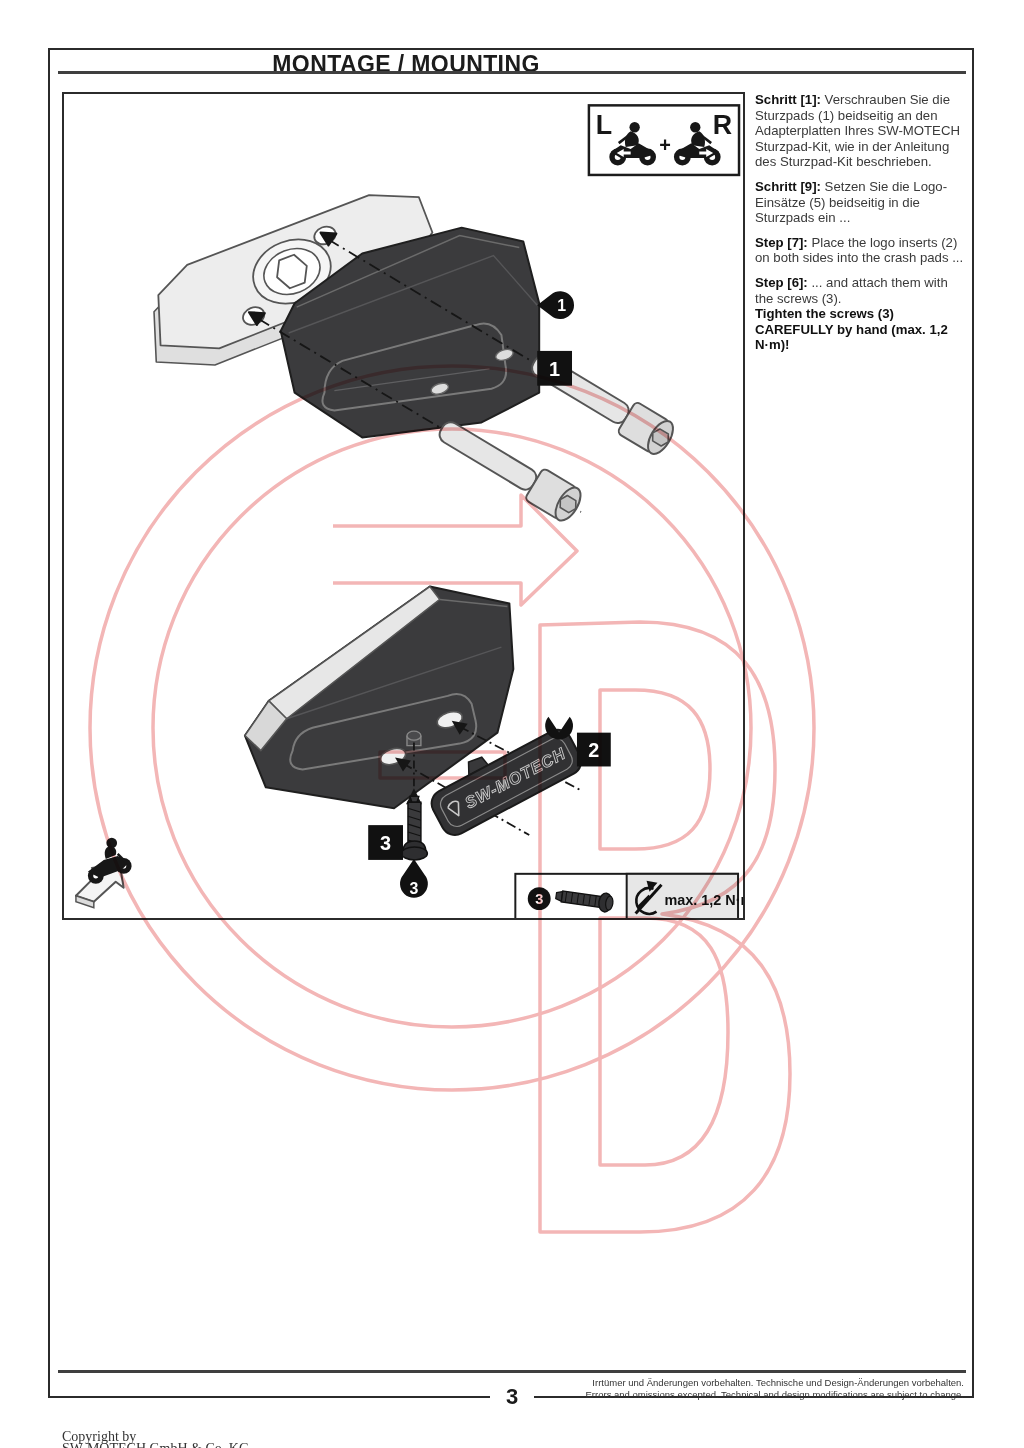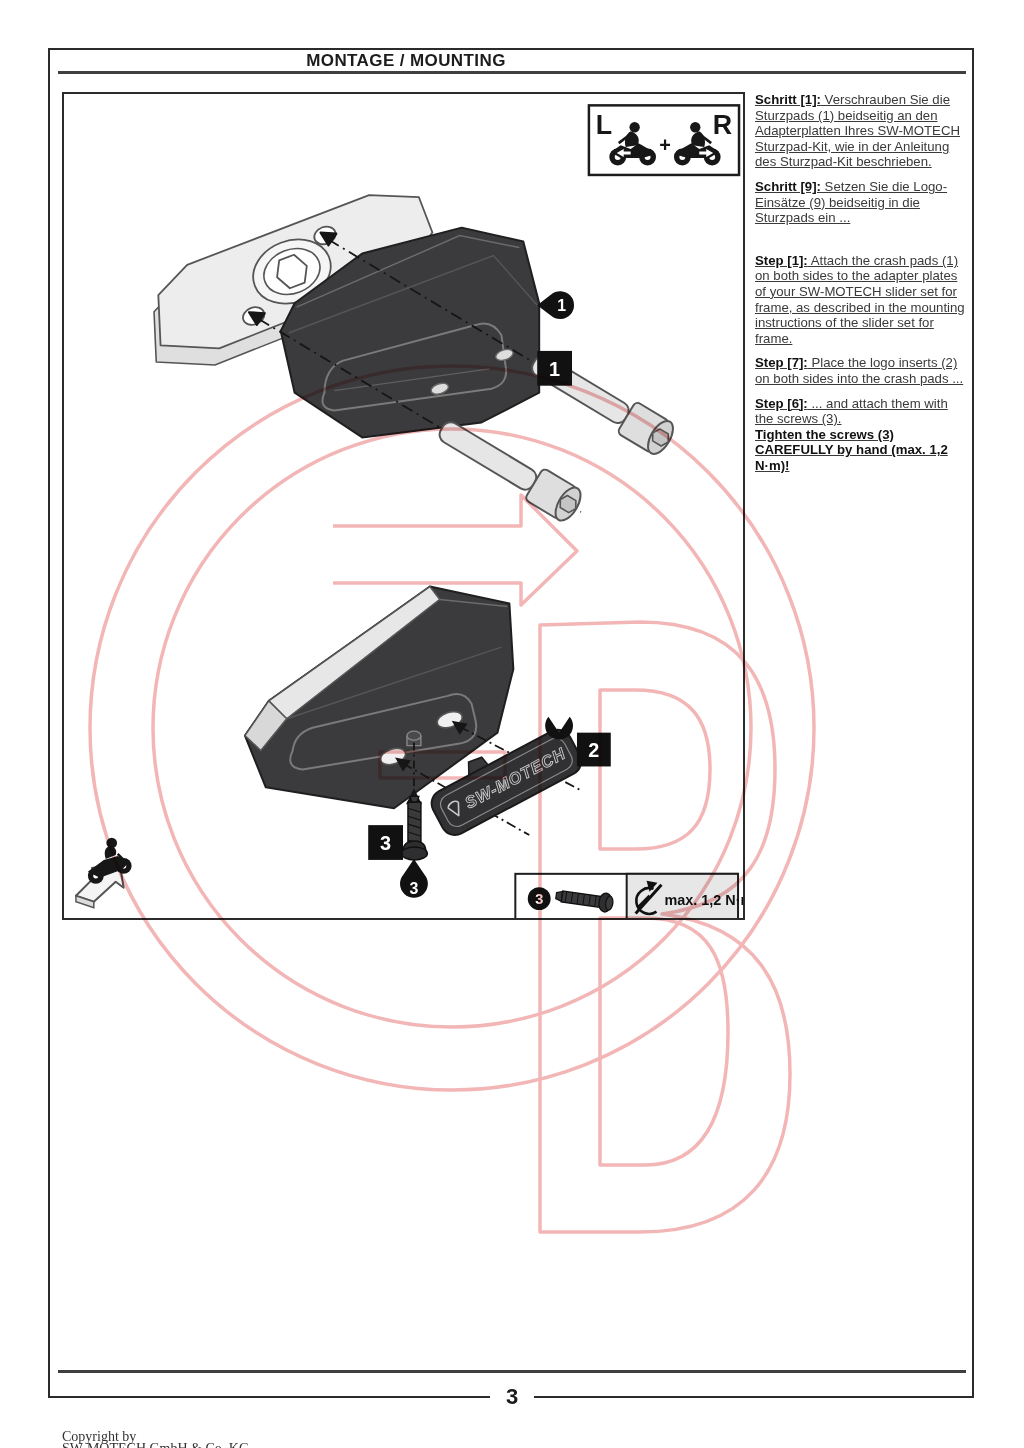--- a/index.html
+++ b/index.html
@@ -1,28 +1,28 @@
 <!DOCTYPE html>
 <html><head>
 <meta charset="utf-8">
 <style>
   html,body{margin:0;padding:0;background:#fff;}
   .canvas{position:relative;width:1024px;height:1448px;background:#fff;overflow:hidden;
           font-family:"Liberation Sans",sans-serif;color:#1a1a1a;}
   .page-border{position:absolute;left:48px;top:48px;width:926px;height:1350px;
                border:2px solid #2b2b2b;box-sizing:border-box;}
   .doc-title{position:absolute;left:0;top:51px;width:812px;text-align:center;
-             font-size:17px;font-weight:bold;letter-spacing:.4px;color:#1c1c1c;}
+             font-size:23px;font-weight:bold;letter-spacing:.4px;color:#1c1c1c;}
   .title-rule{position:absolute;left:58px;top:71px;width:908px;height:3px;background:#3f3f3f;}
   .diagram-frame{position:absolute;left:62px;top:92px;width:683px;height:828px;
                  border:2px solid #2b2b2b;box-sizing:border-box;background:#fff;}
   .diagram-svg{position:absolute;left:0;top:0;width:100%;height:100%;}
   svg text{font-family:"Liberation Sans",sans-serif;}
   .instr{position:absolute;left:755px;top:92px;width:214px;font-size:13.2px;
-         line-height:15.6px;color:#3a3a3a;text-decoration:underline;}
+         line-height:15.6px;color:#3a3a3a;}
   .instr p{margin:0 0 9px 0;}
   .instr p.gap{margin-top:27px;}
   .instr b{color:#111;}
   .instr .boldline{display:block;font-weight:bold;color:#111;}
   .footer-rule{position:absolute;left:58px;top:1370px;width:908px;height:3px;background:#3f3f3f;}
   .footer-left{position:absolute;left:62px;top:1431px;font-size:14px;line-height:11.5px;color:#333;font-family:Liberation Serif, serif;}
   .footer-right{position:absolute;right:60px;top:1377px;font-size:9.5px;line-height:11.5px;
                 color:#333;text-align:right;}
   .page-number{position:absolute;left:0;top:1384px;width:1024px;text-align:center;z-index:30;}
   .page-number span{display:inline-block;background:#fff;padding:0 16px;font-size:22px;font-weight:bold;color:#1a1a1a;}
@@ -197,31 +197,34 @@
           <path d="M 577,818 L 589,806" stroke="#111" stroke-width="2.8" fill="none"></path>
           <path d="M 575,824 L 601,795" stroke="#111" stroke-width="3" fill="none"></path>
         </g>
         <text x="604" y="815" font-size="14.5" font-weight="bold" fill="#111">max. 1,2 N·m</text>
       </g>
     </svg>
   </div>
 
   <div class="instr">
     <p><b>Schritt [1]:</b><span> Verschrauben Sie die Sturzpads (1) beidseitig an den Adapterplatten Ihres SW-MOTECH Sturzpad-Kit, wie in der Anleitung des Sturzpad-Kit beschrieben.</span></p>
-    <p><b>Schritt [9]:</b><span> Setzen Sie die Logo-Einsätze (9) beidseitig in die Sturzpads ein ...</span></p>
-
-    <p class="gap"><b>Step [1]:</b><span> Attach the crash pads (1) on both sides to the adapter plates of your SW-MOTECH slider set for frame, as described in the mounting instructions of the slider set for frame.</span></p>
+    <p><b>Schritt [9]:</b><span> Setzen Sie die Logo-Einsätze (5) beidseitig in die Sturzpads ein ...</span></p>
+
     <p><b>Step [7]:</b><span> Place the logo inserts (2) on both sides into the crash pads ...</span></p>
     <p><b>Step [6]:</b><span> ... and attach them with the screws (3).</span><span class="boldline">Tighten the screws (3) CAREFULLY by hand (max. 1,2 N·m)!</span></p>
   </div>
 
   <div class="footer-rule"></div>
   <div class="footer-left">
     <div>Copyright by</div>
     <div>SW-MOTECH GmbH &amp; Co. KG</div>
+  </div>
+  <div class="footer-right">
+    <div>Irrtümer und Änderungen vorbehalten. Technische und Design-Änderungen vorbehalten.</div>
+    <div>Errors and omissions excepted. Technical and design modifications are subject to change.</div>
   </div>
   <div class="page-number"><span>3</span></div>
 
   <svg class="watermark" viewBox="0 0 1024 1448">
     <g fill="none" stroke="#f3b6b6" stroke-width="3.5" stroke-linejoin="round">
       <circle cx="452" cy="728" r="362"></circle>
       <circle cx="452" cy="728" r="299"></circle>
       <path d="M 333,526 L 521,526 L 521,495 L 577,551 L 521,605 L 521,583 L 333,583"></path>
       <path d="M 380,752 L 505,752 L 505,778 L 380,778 Z"></path>
       <path d="M 540,625 L 540,1232 L 640,1232 C 744,1232 790,1173 790,1074 C 790,985 756,926 662,914 C 746,903 775,853 775,769 C 775,680 740,622 640,622 Z"></path>

